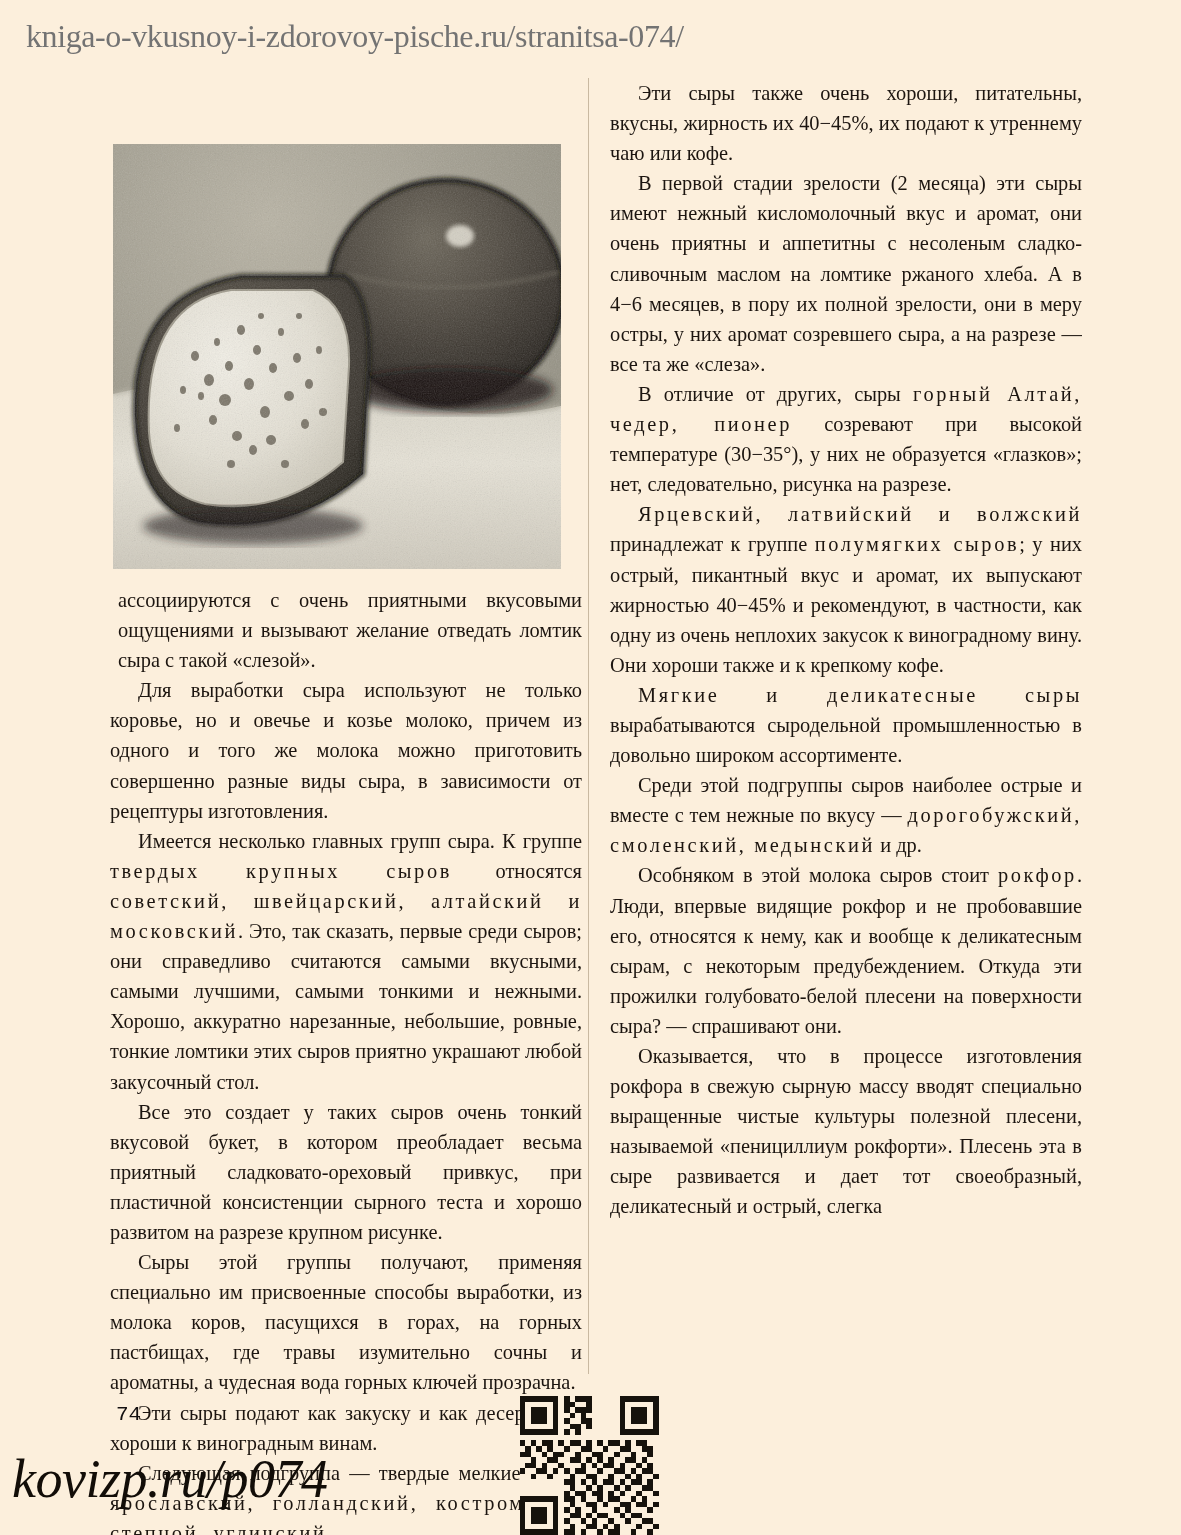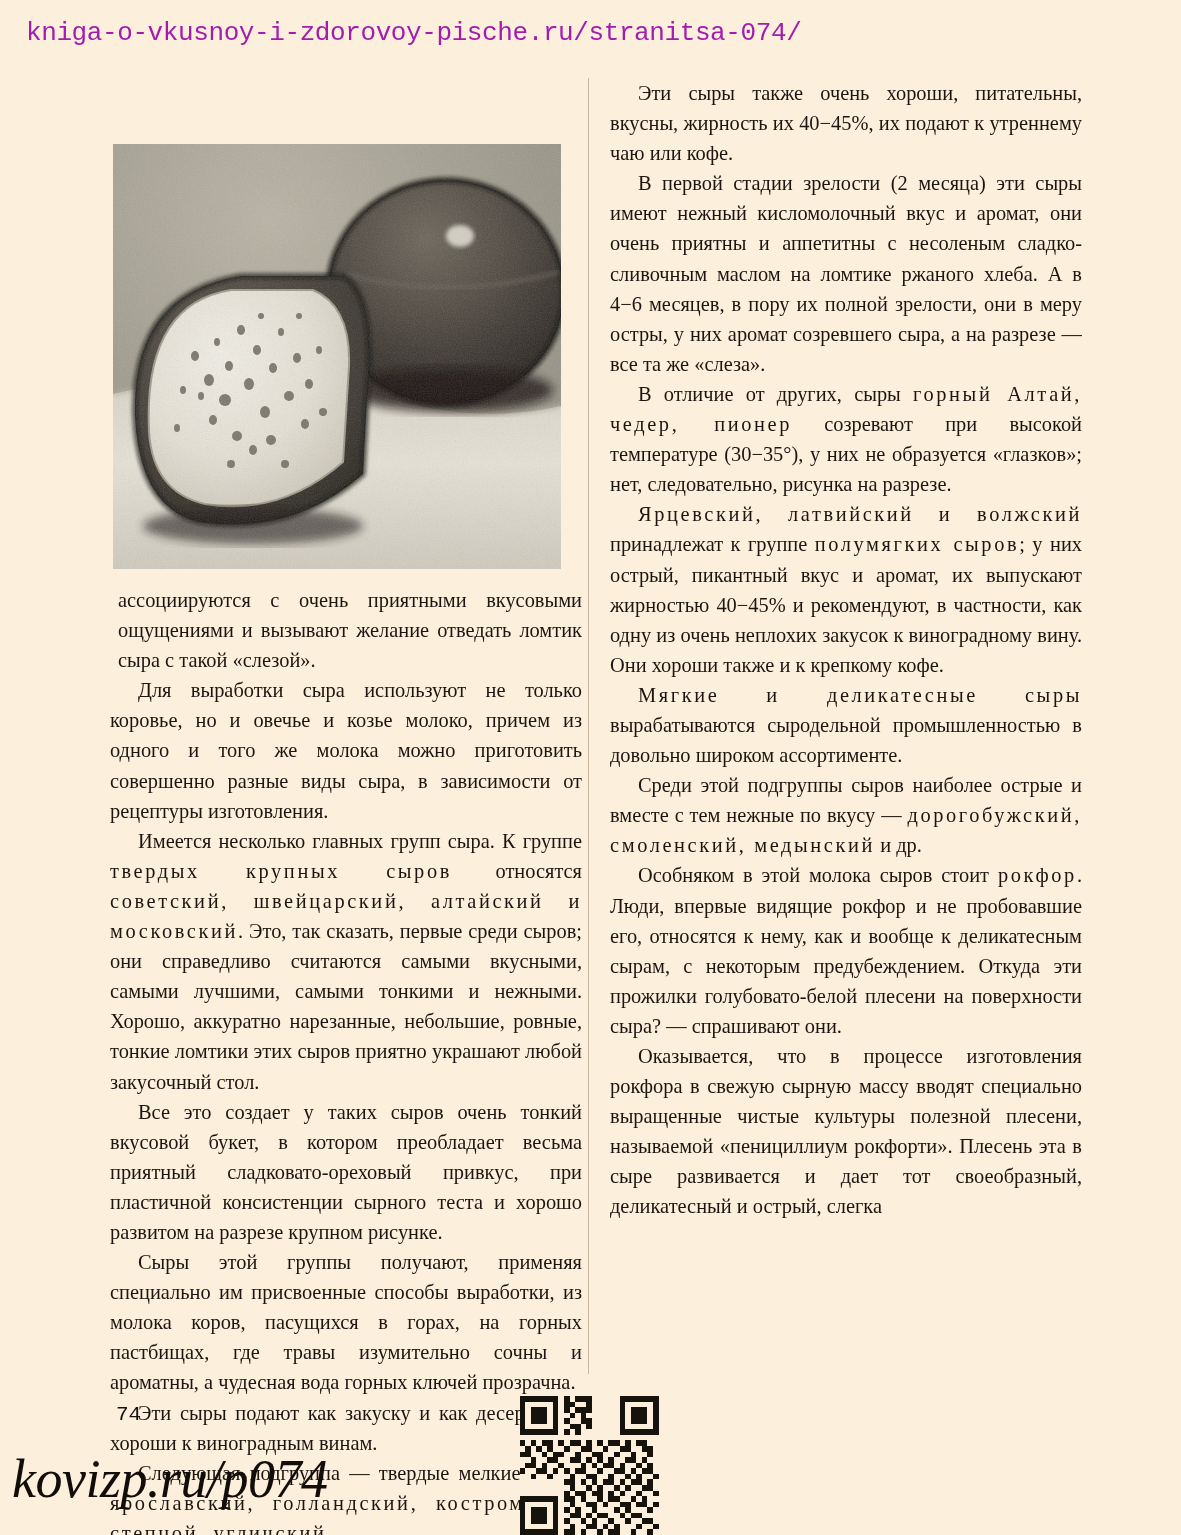--- a/index.html
+++ b/index.html
@@ -15,24 +15,24 @@
     overflow: hidden;
     font-family: "Liberation Serif", "DejaVu Serif", serif;
     color: #1a1410;
   }
 
   
   .header-url {
     position: absolute;
     left: 26px;
     top: 18px;
-    font-family: Liberation Mono, monospace;
-    font-size: 26px;
+    font-family: Liberation Serif, serif;
+    font-size: 32px;
     letter-spacing: -0.4px;
-    color: #a21caf;
+    color: #737373;
     white-space: nowrap;
   }
 
   
   .page {
     position: absolute;
     left: 0;
     top: 78px;
     width: 1181px;
     height: 1340px;

